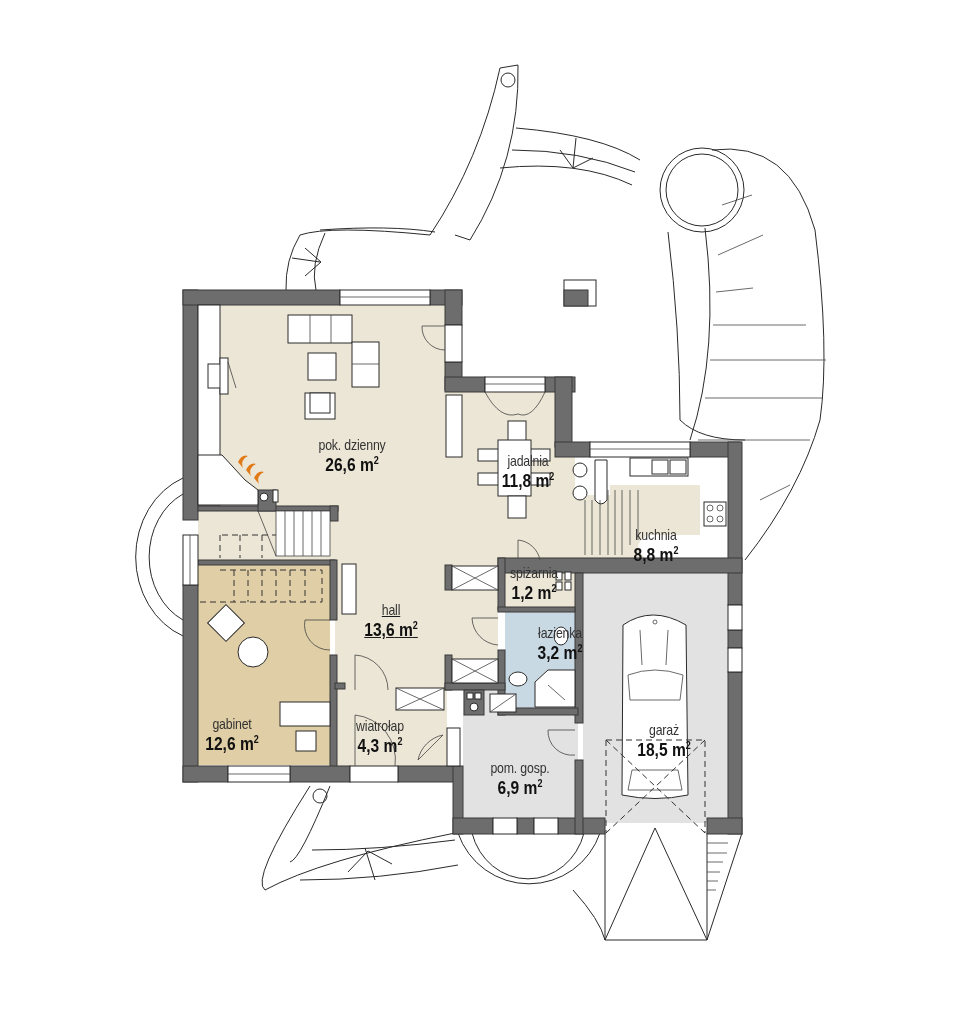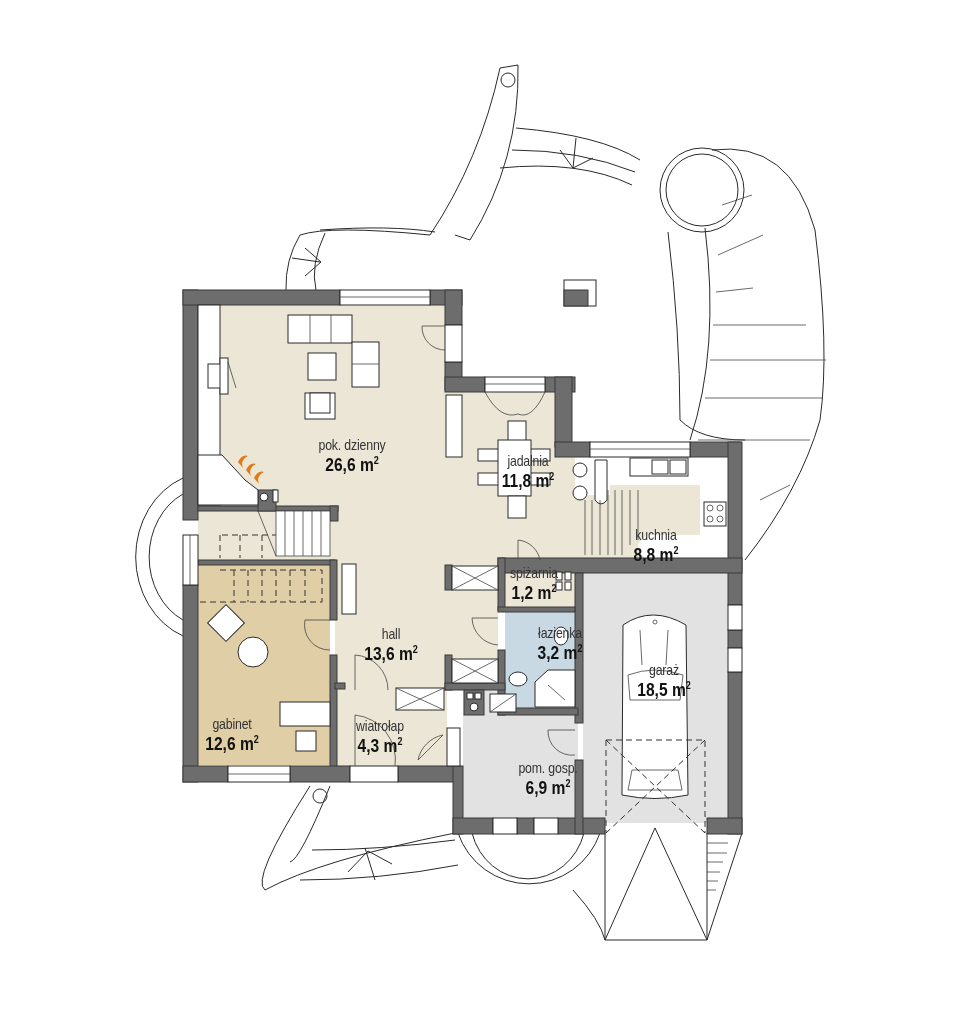--- a/index.html
+++ b/index.html
@@ -303,36 +303,36 @@
   <span class="room-area"><span>11,8</span> <span>m</span><sup>2</sup></span>
 </div>
 <div class="room-label" style="left:656px; top:490px;margin-top:37px;">
   <span class="room-name">kuchnia</span>
   <span class="room-area"><span>8,8</span> <span>m</span><sup>2</sup></span>
 </div>
 <div class="room-label" style="left:534px; top:565px;text-align:center;">
   <span class="room-name">spiżarnia</span>
   <span class="room-area"><span>1,2</span> <span>m</span><sup>2</sup></span>
 </div>
-<div class="room-label" style="left:391px; top:626px;">
+<div class="room-label" style="left:391px; top:602px;text-decoration:underline;">
   <span class="room-name">hall</span>
   <span class="room-area"><span>13,6</span> <span>m</span><sup>2</sup></span>
 </div>
 <div class="room-label" style="left:560px; top:625px;">
   <span class="room-name">łazienka</span>
   <span class="room-area"><span>3,2</span> <span>m</span><sup>2</sup></span>
 </div>
 <div class="room-label" style="left:232px; top:716px;">
   <span class="room-name">gabinet</span>
   <span class="room-area"><span>12,6</span> <span>m</span><sup>2</sup></span>
 </div>
 <div class="room-label" style="left:380px; top:718px;text-align:center;">
   <span class="room-name">wiatrołap</span>
   <span class="room-area"><span>4,3</span> <span>m</span><sup>2</sup></span>
 </div>
-<div class="room-label" style="left:520px; top:760px;margin-left:28px;">
+<div class="room-label" style="left:520px; top:760px;">
   <span class="room-name">pom. gosp.</span>
   <span class="room-area"><span>6,9</span> <span>m</span><sup>2</sup></span>
 </div>
-<div class="room-label" style="left:664px; top:662px;">
+<div class="room-label" style="left:664px; top:722px;">
   <span class="room-name">garaż</span>
   <span class="room-area"><span>18,5</span> <span>m</span><sup>2</sup></span>
 </div>
 
 </body></html>

